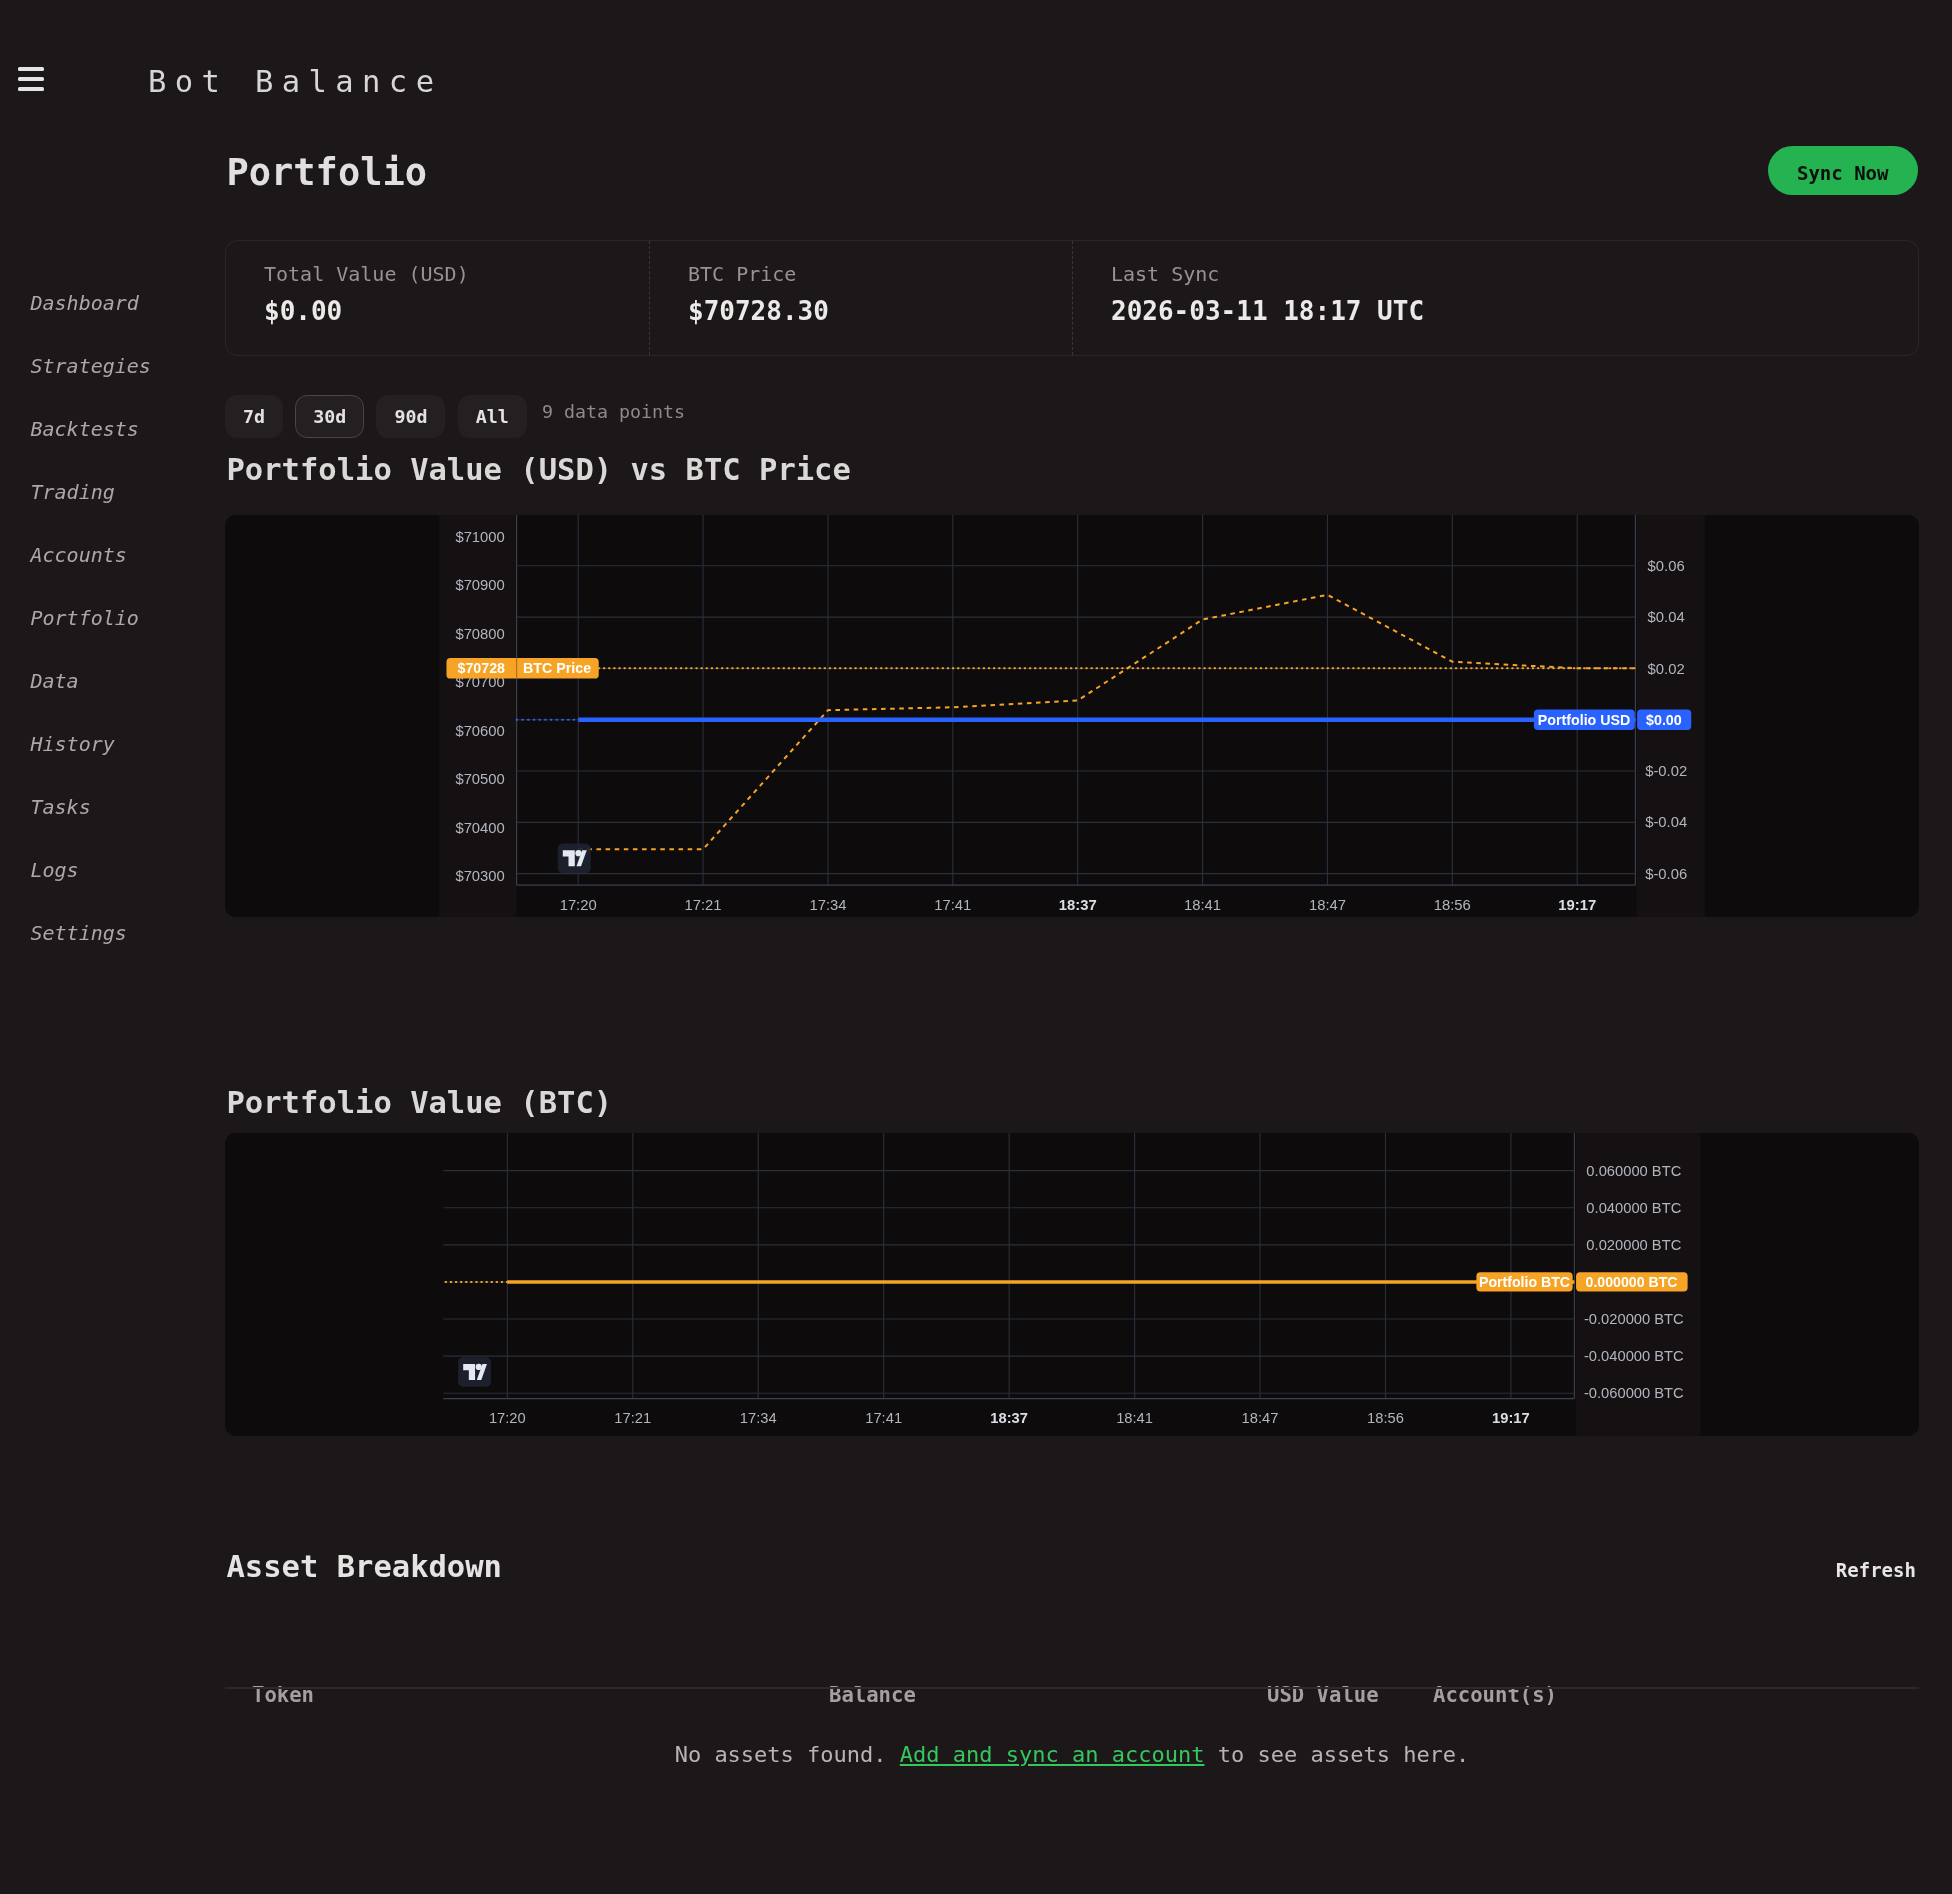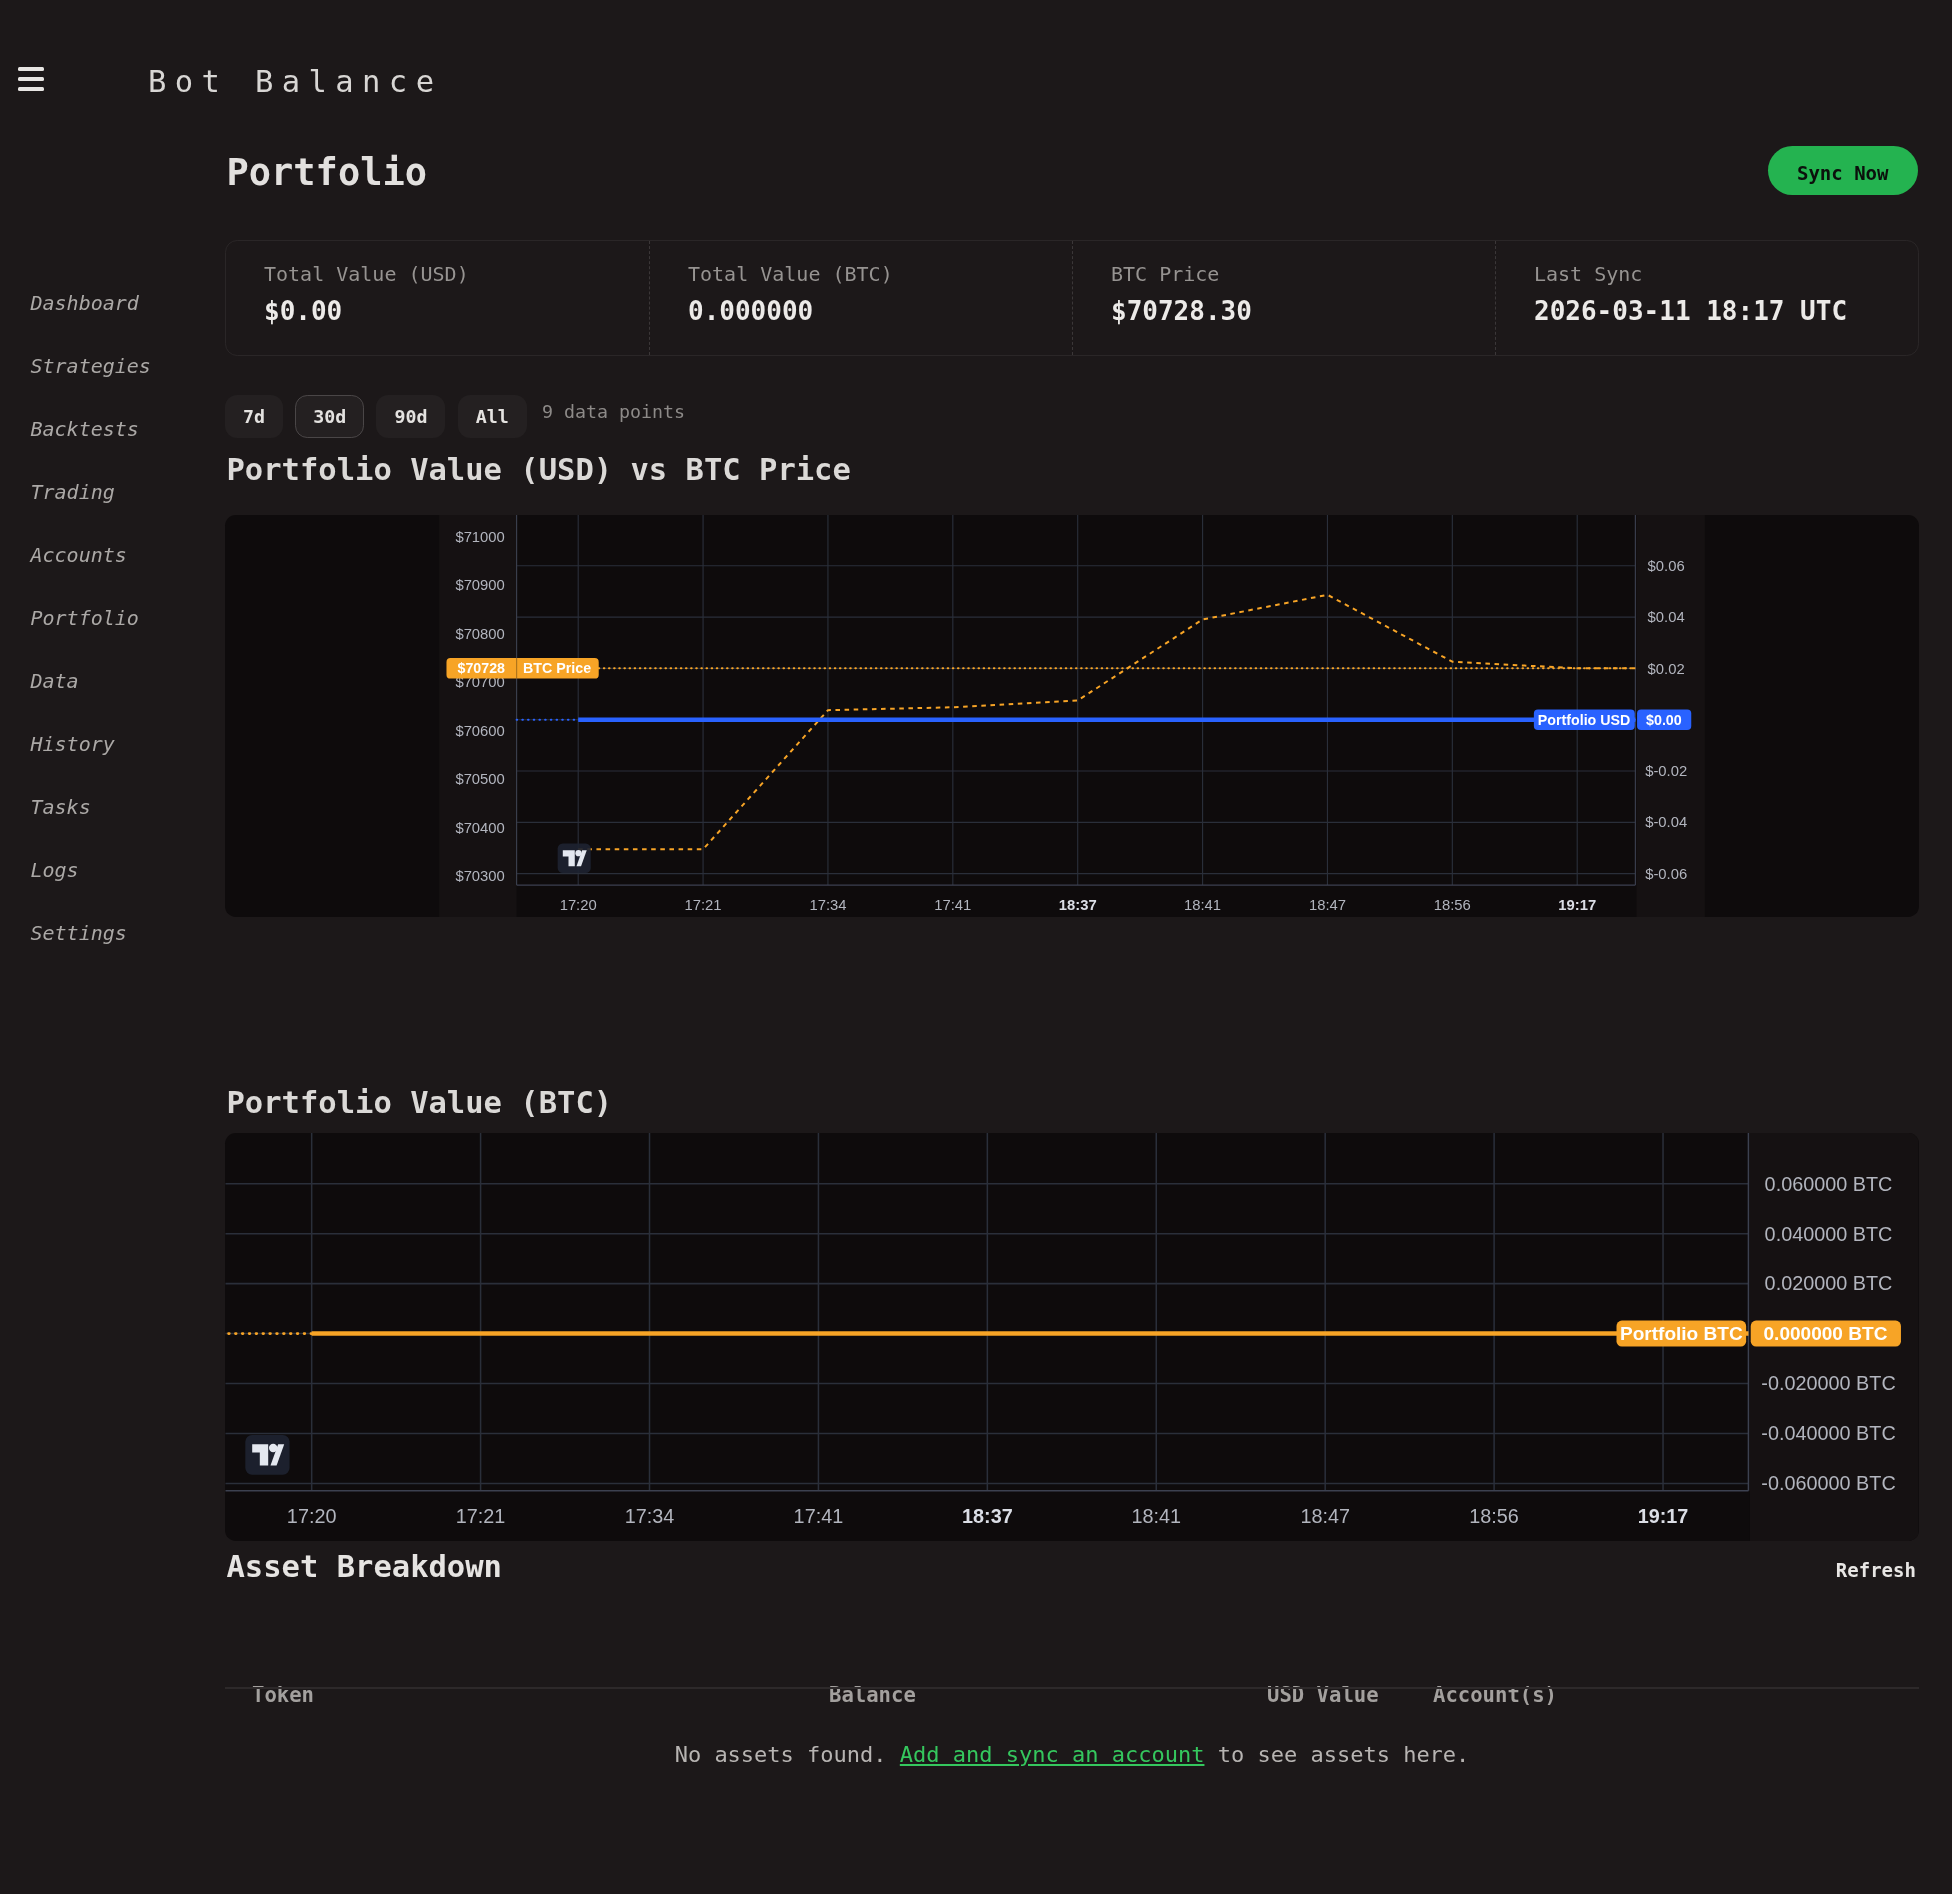--- a/index.html
+++ b/index.html
@@ -32,21 +32,21 @@
   .stat .lbl{font-size:20px; color:#969391; white-space:nowrap;}
   .stat .val{margin-top:9.2px; font-size:26px; font-weight:700; color:#eceae8; white-space:nowrap;}
   .range-row{position:absolute; top:395px; left:0; display:flex; align-items:center; gap:12.2px;}
   .rb{height:43px; padding:0 17px; border-radius:12.2px; background:#242021; color:#e4e2e0;
     font-family:"DejaVu Sans Mono",monospace; font-size:18.3px; font-weight:700; border:1.5px solid transparent; cursor:pointer;}
   .rb.active{border-color:#4a4647;}
   .points{font-size:18.3px; color:#8d8a88; position:relative; top:-5.3px; margin-left:3.1px;}
   .chart-title{position:absolute; left:1.5px; font-size:30.5px; font-weight:700; color:#dbd9d7; white-space:nowrap;}
   .t1{top:452px;} .t2{top:1085px;}
   .panel{position:absolute; left:0; width:1694px; background:var(--chart-bg); border-radius:10.7px; overflow:hidden;}
-  .p1{top:515px; height:402px;} .p2{top:1133px; height:408px;text-align:right;}
+  .p1{top:515px; height:402px;} .p2{top:1133px; height:303px;text-align:right;}
   .panel svg{display:block; width:100%; height:100%;}
   .assets-title{position:absolute; top:1549px; left:1.5px; font-size:30.5px; font-weight:700; color:#e6e4e2;}
   .refresh{position:absolute; top:1559px; right:3.1px; background:none; border:none; color:#e8e6e4;
     font-family:"DejaVu Sans Mono",monospace; font-size:19px; font-weight:700; cursor:pointer;}
   .thead span{position:absolute; top:1640px; font-size:20.6px; font-weight:700; color:#a3a09e; white-space:nowrap;margin-top:43px;}
   .tdivider{position:absolute; top:1687px; left:0; width:1694px; height:1.5px; background:#2d292a;}
   .empty{position:absolute; top:1742px; left:0; width:1694px; text-align:center; font-size:22px; color:#b7b4b2; white-space:nowrap;}
   .empty a{color:var(--link); text-decoration:underline; cursor:pointer;}
 </style>
 </head>
@@ -74,24 +74,20 @@
   </nav>
 
 <main class="content">
   <h1 class="page-title">Portfolio</h1>
   <button class="sync-btn">Sync Now</button>
 
   <section class="stats-card" id="stats">
       <div class="stat">
         <div class="lbl">Total Value (USD)</div>
         <div class="val">$0.00</div>
-      </div>
-      <div class="stat">
-        <div class="lbl">Total Value (BTC)</div>
-        <div class="val">0.000000</div>
       </div>
       <div class="stat">
         <div class="lbl">BTC Price</div>
         <div class="val">$70728.30</div>
       </div>
       <div class="stat">
         <div class="lbl">Last Sync</div>
         <div class="val">2026-03-11 18:17 UTC</div>
       </div>
     </section>

